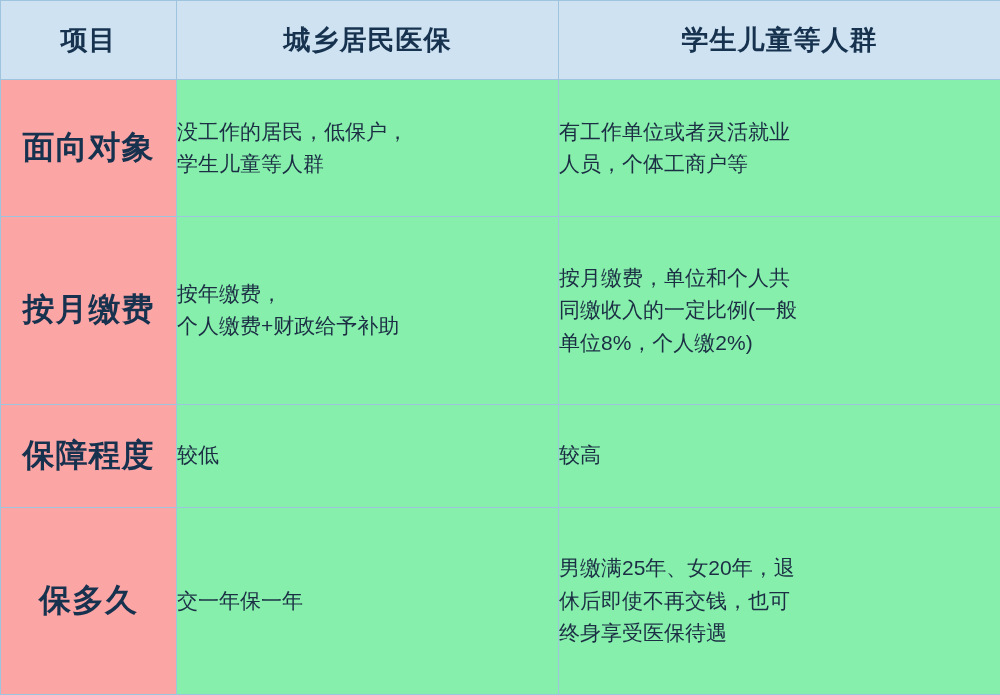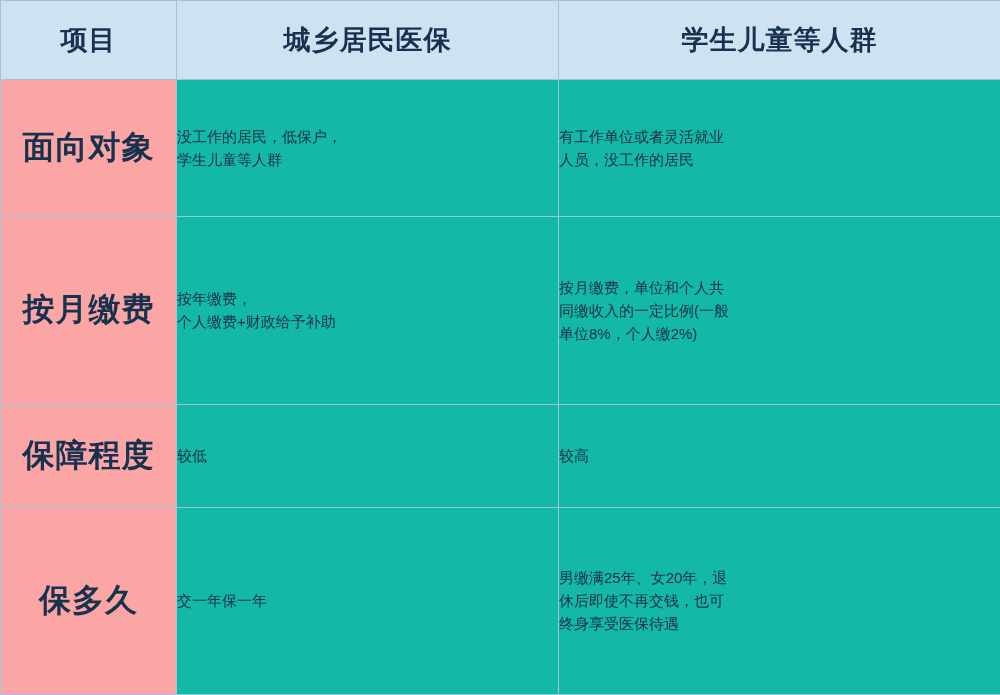--- a/index.html
+++ b/index.html
@@ -50,22 +50,22 @@
     background: #fca5a5;
     text-align: center;
     font-weight: bold;
     font-size: 32px;
     color: #16324f;
     letter-spacing: 1px;
   }
 
   
   .cell {
-    background: #14b8a6;
-    font-size: 15px;
+    background: #86efac;
+    font-size: 21px;
     color: #1b2e44;
     line-height: 1.55;
     padding: 14px 18px;
     text-align: left;
   }
   .cell.center {
     text-align: left;
   }
   .cell .line {
     display: block;
@@ -92,21 +92,21 @@
     <tbody>
 
       <tr style="height:104px;">
         <td class="row-label">面向对象</td>
         <td class="cell">
           <span class="line">没工作的居民，低保户，</span>
           <span class="line">学生儿童等人群</span>
         </td>
         <td class="cell">
           <span class="line">有工作单位或者灵活就业</span>
-          <span class="line">人员，没工作的居民</span>
+          <span class="line">人员，个体工商户等</span>
         </td>
       </tr>
 
       <tr style="height:142px;">
         <td class="row-label">按月缴费</td>
         <td class="cell">
           <span class="line">按年缴费，</span>
           <span class="line">个人缴费+财政给予补助</span>
         </td>
         <td class="cell">

